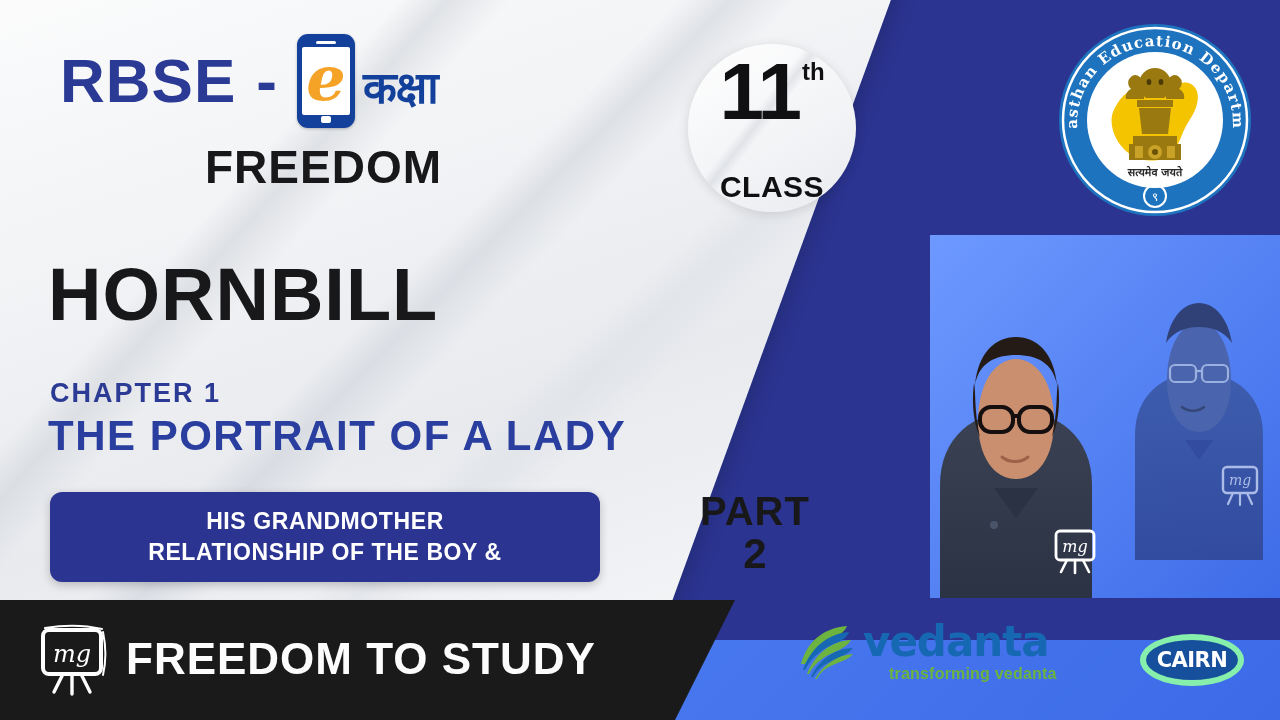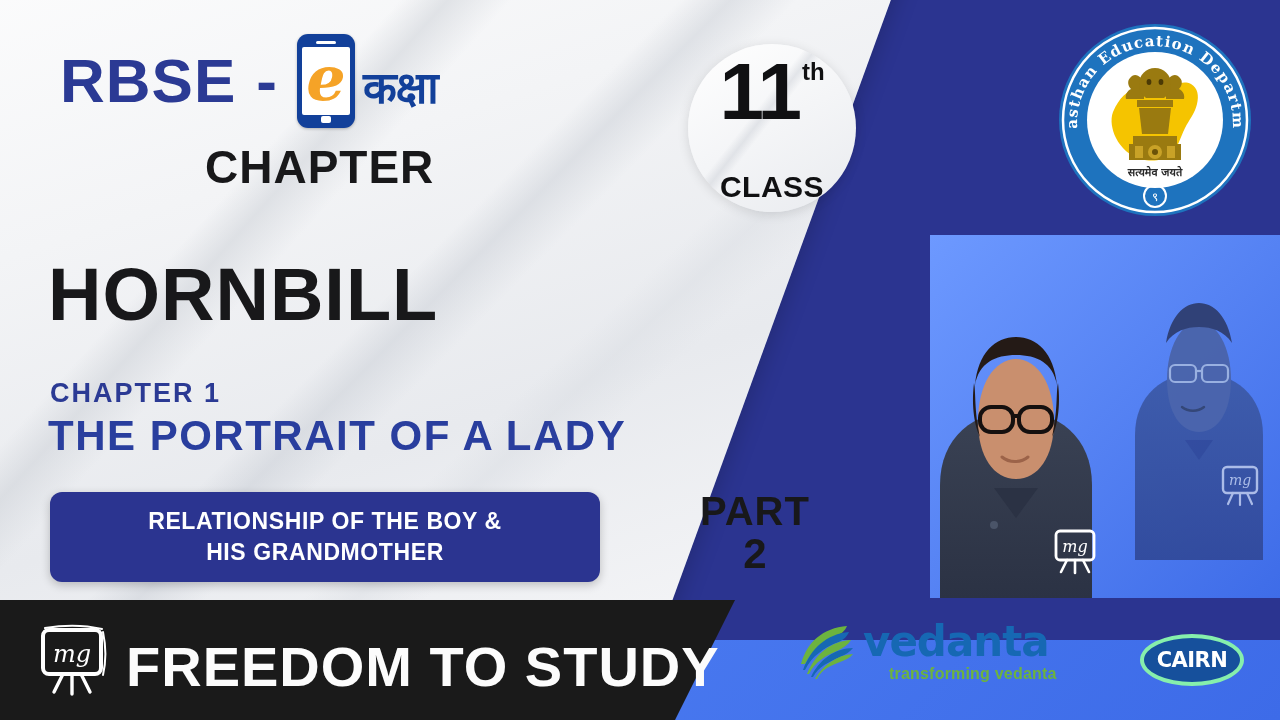--- a/index.html
+++ b/index.html
@@ -171,39 +171,39 @@
     box-shadow:0 0 14px rgba(0,0,0,.3);
   }
   .footer-strip {
     position:absolute; left:0; top:598px; width:1280px; height:122px;
     background:linear-gradient(170deg,#FDFDFD 0%,#F2F3F5 55%,#FAFAFB 100%);
     z-index:-1;
   }
   .mg-logo-footer { position:absolute; left:34px; top:622px; width:78px; height:76px; }
   .footer-text {
     position:absolute; left:126px; top:634px;
-    font-size:56px; font-weight:700; letter-spacing:1px; color:#FCFCFC;
+    font-size:44px; font-weight:700; letter-spacing:1px; color:#FCFCFC;
   }
 
   
   .vedanta { position:absolute; left:795px; top:620px; display:flex; align-items:center; gap:6px; }
   .vedanta-mark { width:62px; height:62px; }
   .vedanta-txt { display:flex; flex-direction:column; line-height:1; }
   .vedanta-name {
     font-size:42px; font-weight:700; color:#1668B3; letter-spacing:-1px;
     font-family:"DejaVu Sans", sans-serif;
   }
   .vedanta-tag {
     font-size:16px; font-weight:700; color:#6CB33F; letter-spacing:.2px;
     margin-top:3px; margin-left:26px;
   }
   .cairn {
     position:absolute; left:1140px; top:634px;
     width:104px; height:52px; border-radius:50%;
-    background:#16509C; border:4px solid #86efac;
+    background:#16509C; border:6px solid #86efac;
     display:flex; align-items:center; justify-content:center;
   }
   .cairn-txt {
     color:#fff; font-size:21px; font-weight:700; letter-spacing:-.5px;
     font-family:"DejaVu Sans", sans-serif;
   }
 </style>
 </head>
 <body>
 
@@ -281,21 +281,21 @@
         <span class="phone-speaker"></span>
         <span class="phone-screen">
           <span class="e-glyph">e</span>
         </span>
         <span class="phone-home"></span>
       </span>
       <span class="kaksha">कक्षा</span>
     </span>
   </div>
 
-  <div class="subject" style="left:205px;">CHAPTER</div>
+  <div class="subject" style="left:205px;">FREEDOM</div>
 
   <div class="class-badge">
     <div class="class-num-row">
       <span class="class-num">11</span>
       <span class="class-ord">th</span>
     </div>
     <div class="class-word">CLASS</div>
   </div>
 
   <div class="emblem">
@@ -334,22 +334,22 @@
         <text x="100" y="181" font-family="DejaVu Sans, sans-serif" font-size="12" fill="#FFFFFF" text-anchor="middle">९</text>
       </g>
     </svg>
   </div>
 
   <div class="book-title">HORNBILL</div>
   <div class="chapter-label">CHAPTER 1</div>
   <div class="chapter-title">THE PORTRAIT OF A LADY</div>
 
   <div class="pill">
+    <div>HIS GRANDMOTHER</div>
     <div>RELATIONSHIP OF THE BOY &amp;</div>
-    <div>HIS GRANDMOTHER</div>
   </div>
 
   <div class="part-block">
     <div class="part-word">PART</div>
     <div class="part-num">2</div>
   </div>
 
   <div class="footer-strip"></div>
   <div class="footer-bar"></div>
 

